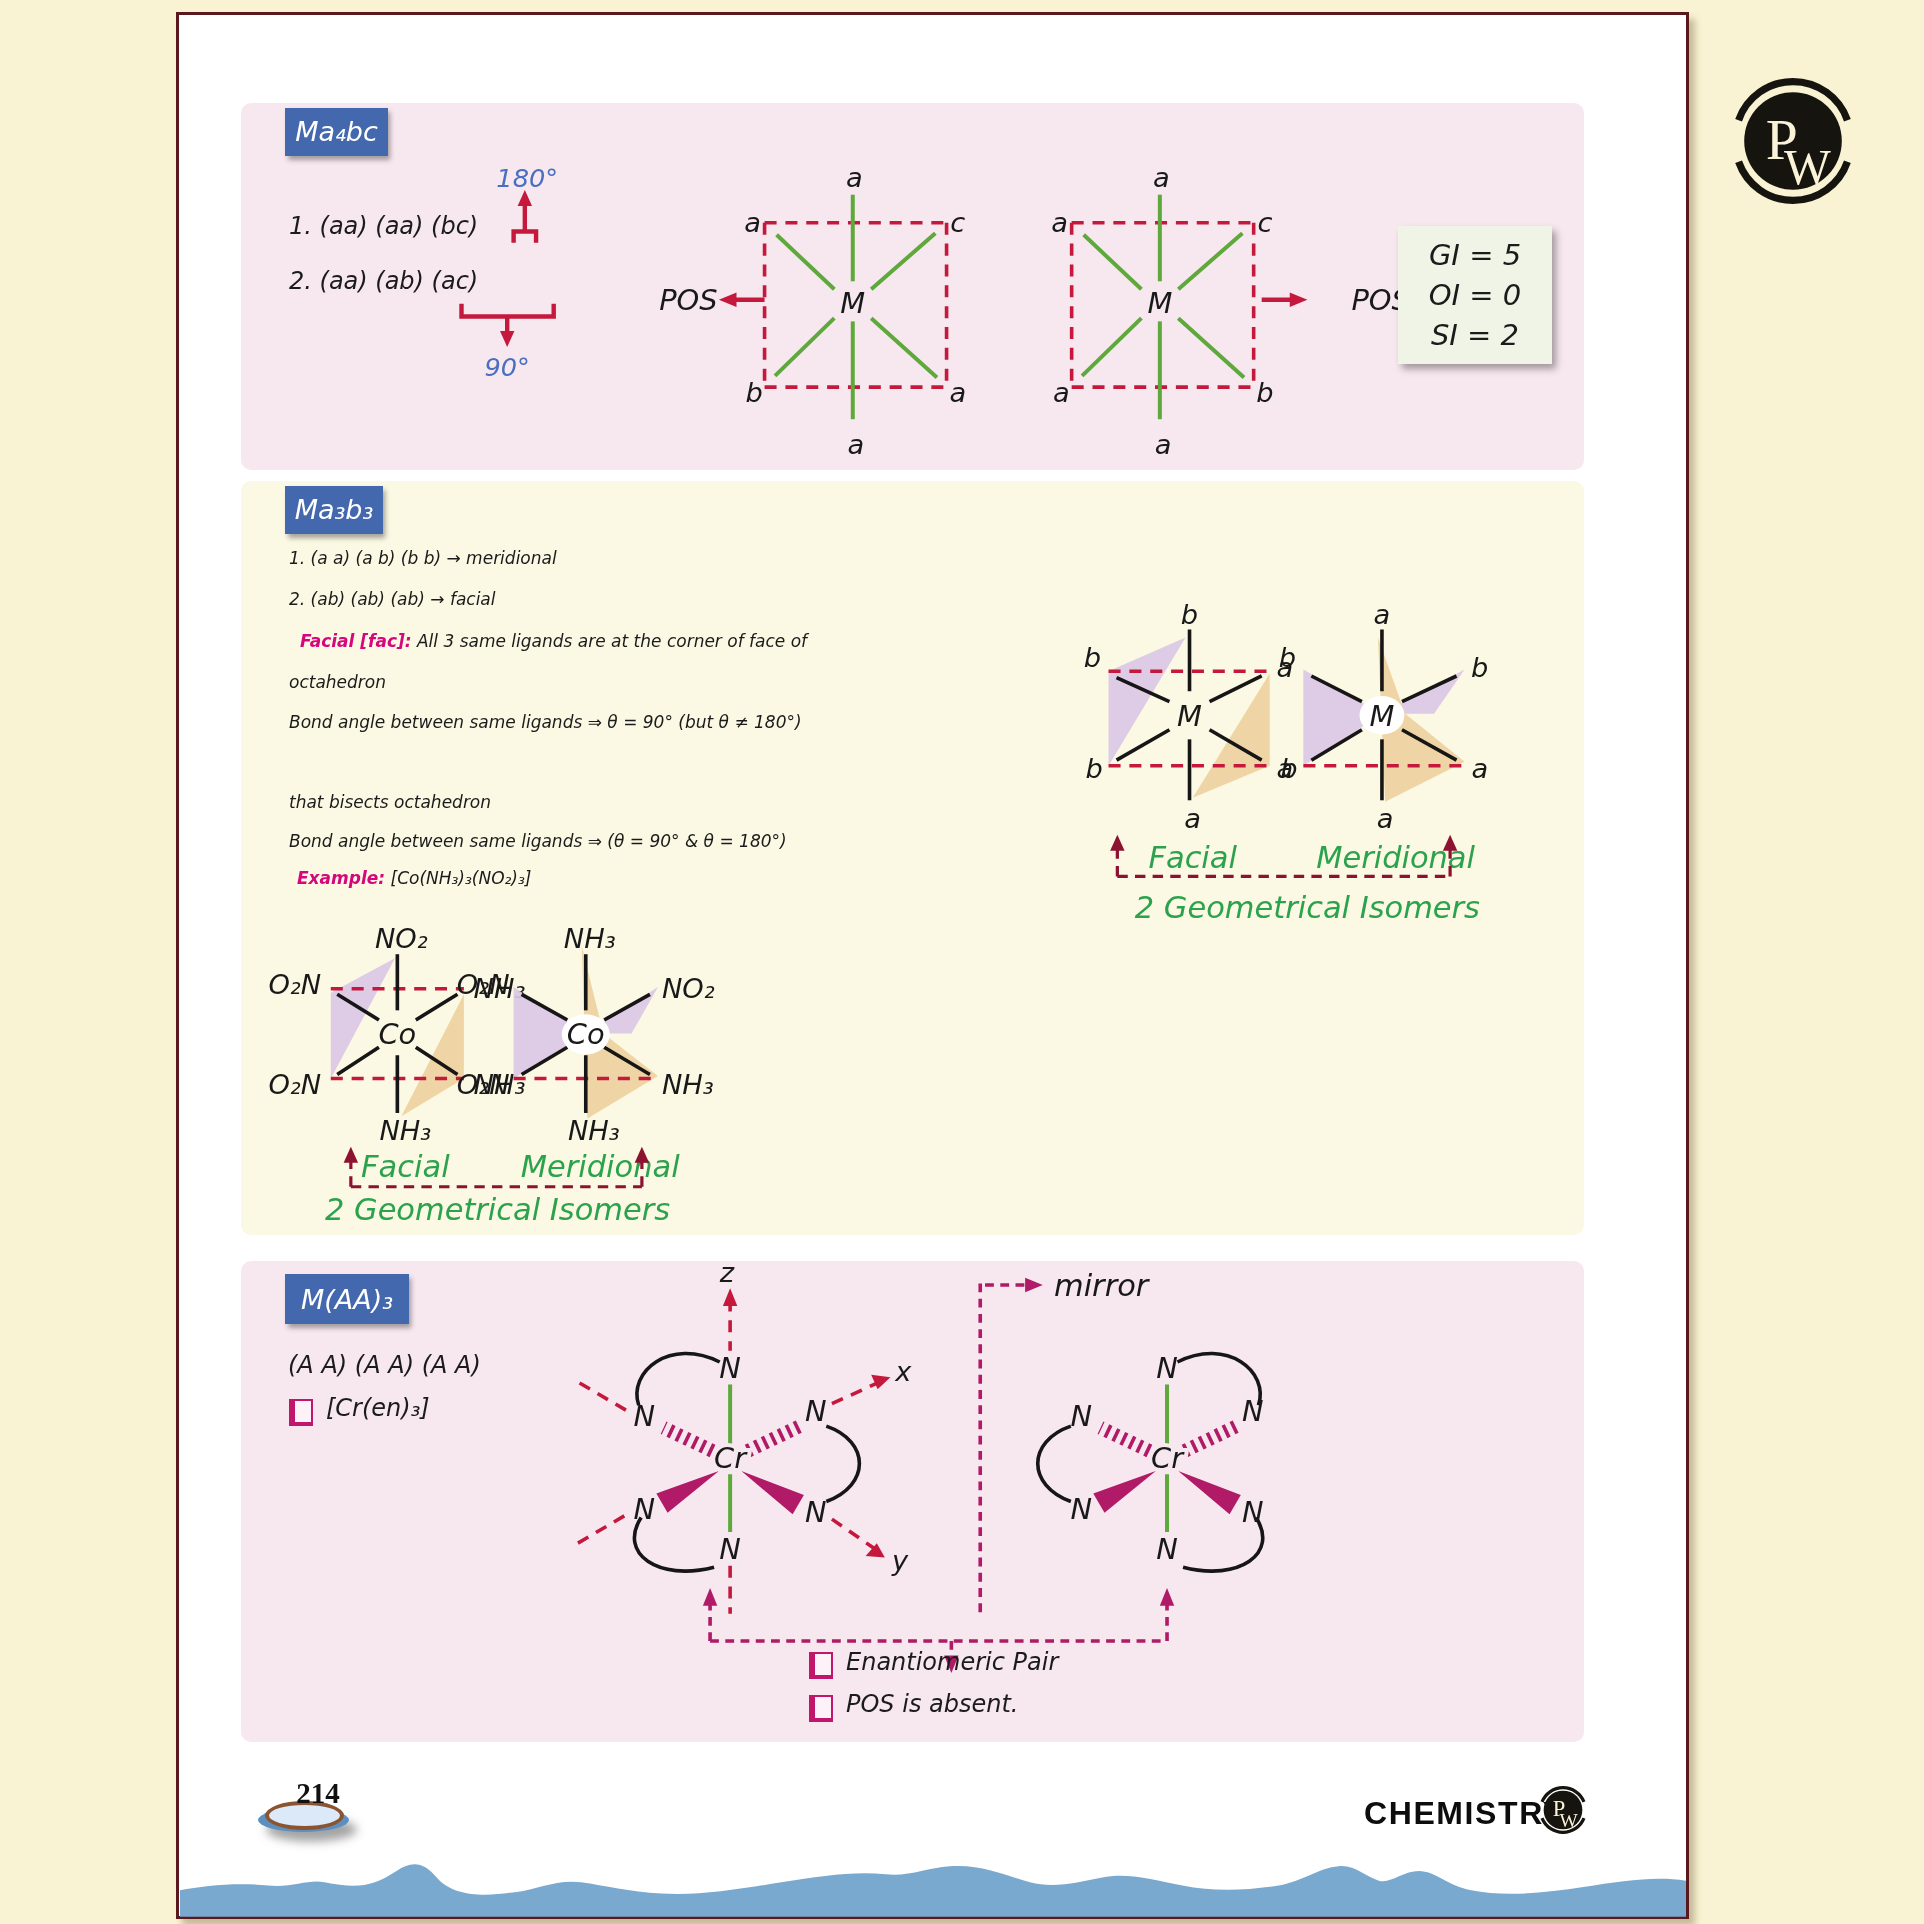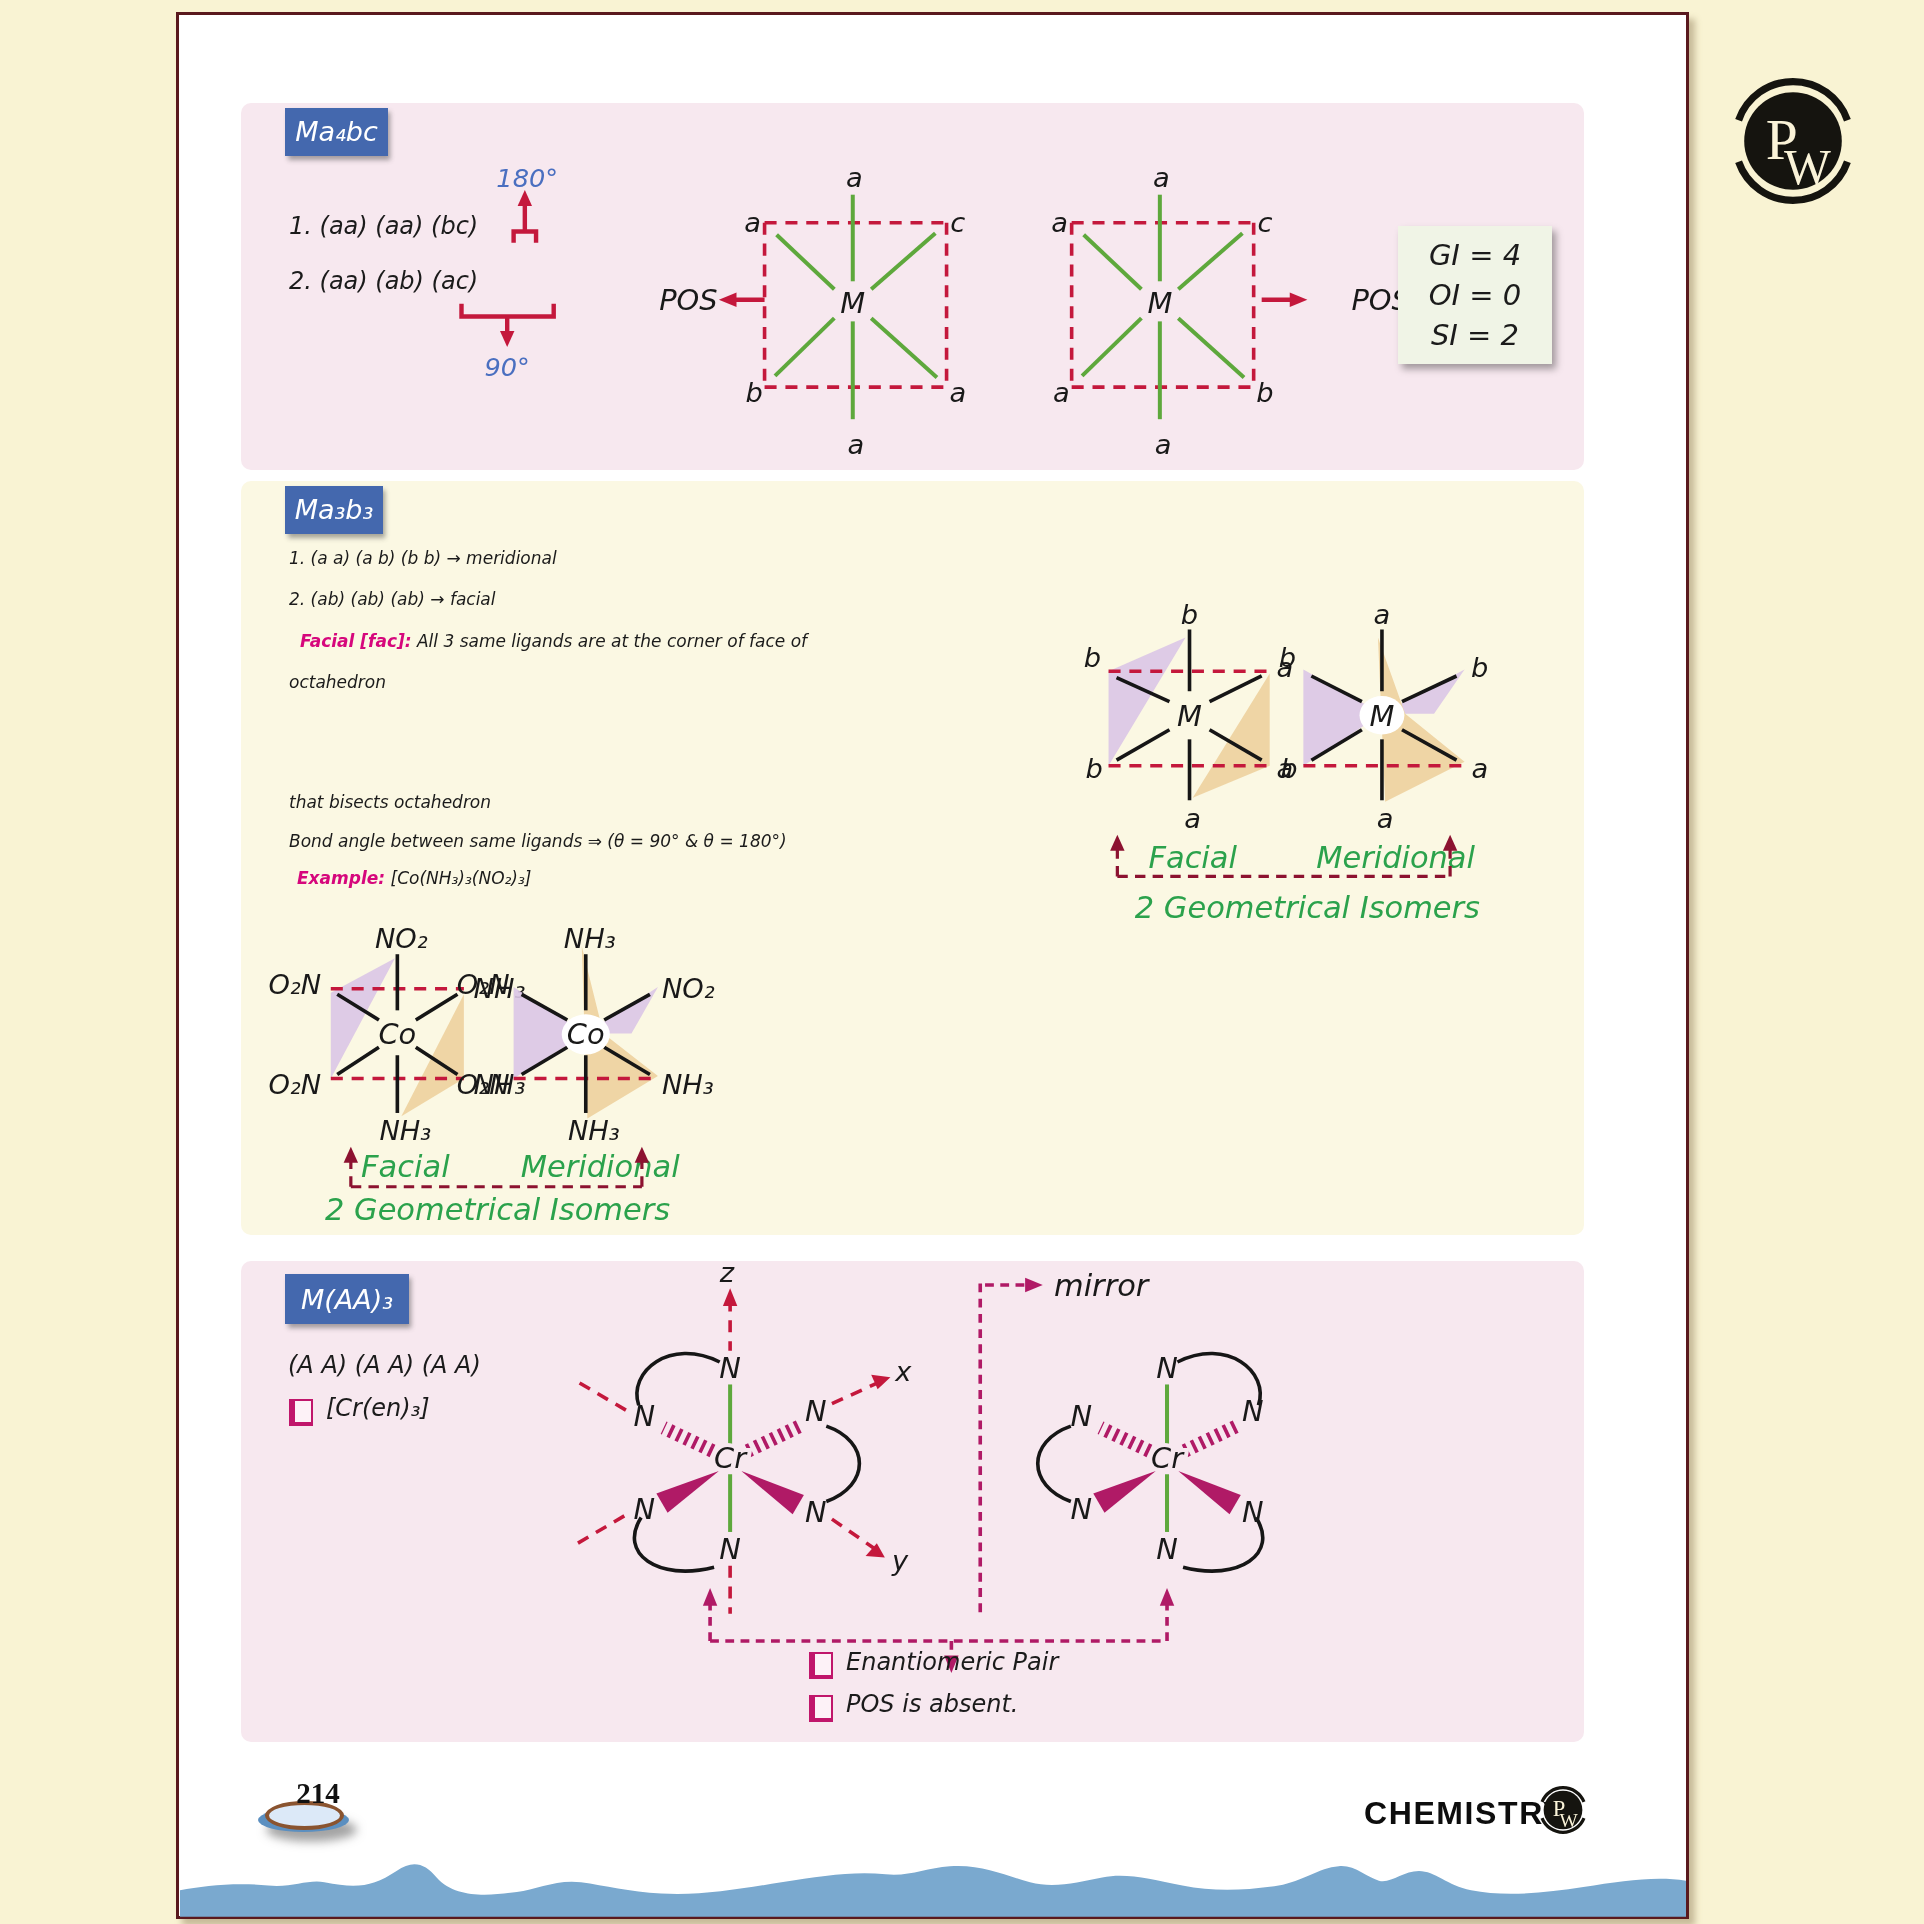--- a/index.html
+++ b/index.html
@@ -127,37 +127,38 @@
         <text x="1277" y="372" text-anchor="middle">b</text>
       </g>
 
       <line x1="1273" y1="245" x2="1316" y2="245" class="arw-r"></line>
       <polygon points="1330,245 1308,236 1308,254" class="f-r"></polygon>
       <text x="1385" y="258" text-anchor="start" class="t36">POS</text>
     </svg>
   </div>
 
   <div class="infobox">
-    <div>GI = 4</div>
+    <div>GI = 5</div>
     <div>OI = 0</div>
     <div>SI = 2</div>
   </div>
 
   <div class="panel" id="panel2">
     <div class="bluebox" style="left:44px;top:4.8px;width:98px;height:48px;">
       <span>Ma₃b₃</span>
     </div>
 
     <div class="abs hw" style="left:48px;top:67px;">1. (a a) (a b) (b b) → meridional</div>
     <div class="abs hw" style="left:48px;top:108px;">2. (ab) (ab) (ab) → facial</div>
     <div class="abs hw" style="left:59px;top:150px;">
       <span class="mag">Facial [fac]:</span>
       <span>All 3 same ligands are at the corner of face of</span>
     </div>
     <div class="abs hw" style="left:48px;top:191px;">octahedron</div>
+    <div class="abs hw" style="left:48px;top:231px;">Bond angle between same ligands ⇒ θ = 90° (but θ ≠ 180°)</div>
     <div class="abs hw" style="left:48px;top:311px;">that bisects octahedron</div>
     <div class="abs hw" style="left:48px;top:350px;">Bond angle between same ligands ⇒ (θ = 90° &amp; θ = 180°)</div>
     <div class="abs hw" style="left:56px;top:387px;">
       <span class="mag">Example:</span>
       <span>[Co(NH₃)₃(NO₂)₃]</span>
     </div>
 
     <svg width="1343" height="754" viewBox="0 0 1675 940">
 
       <g>

